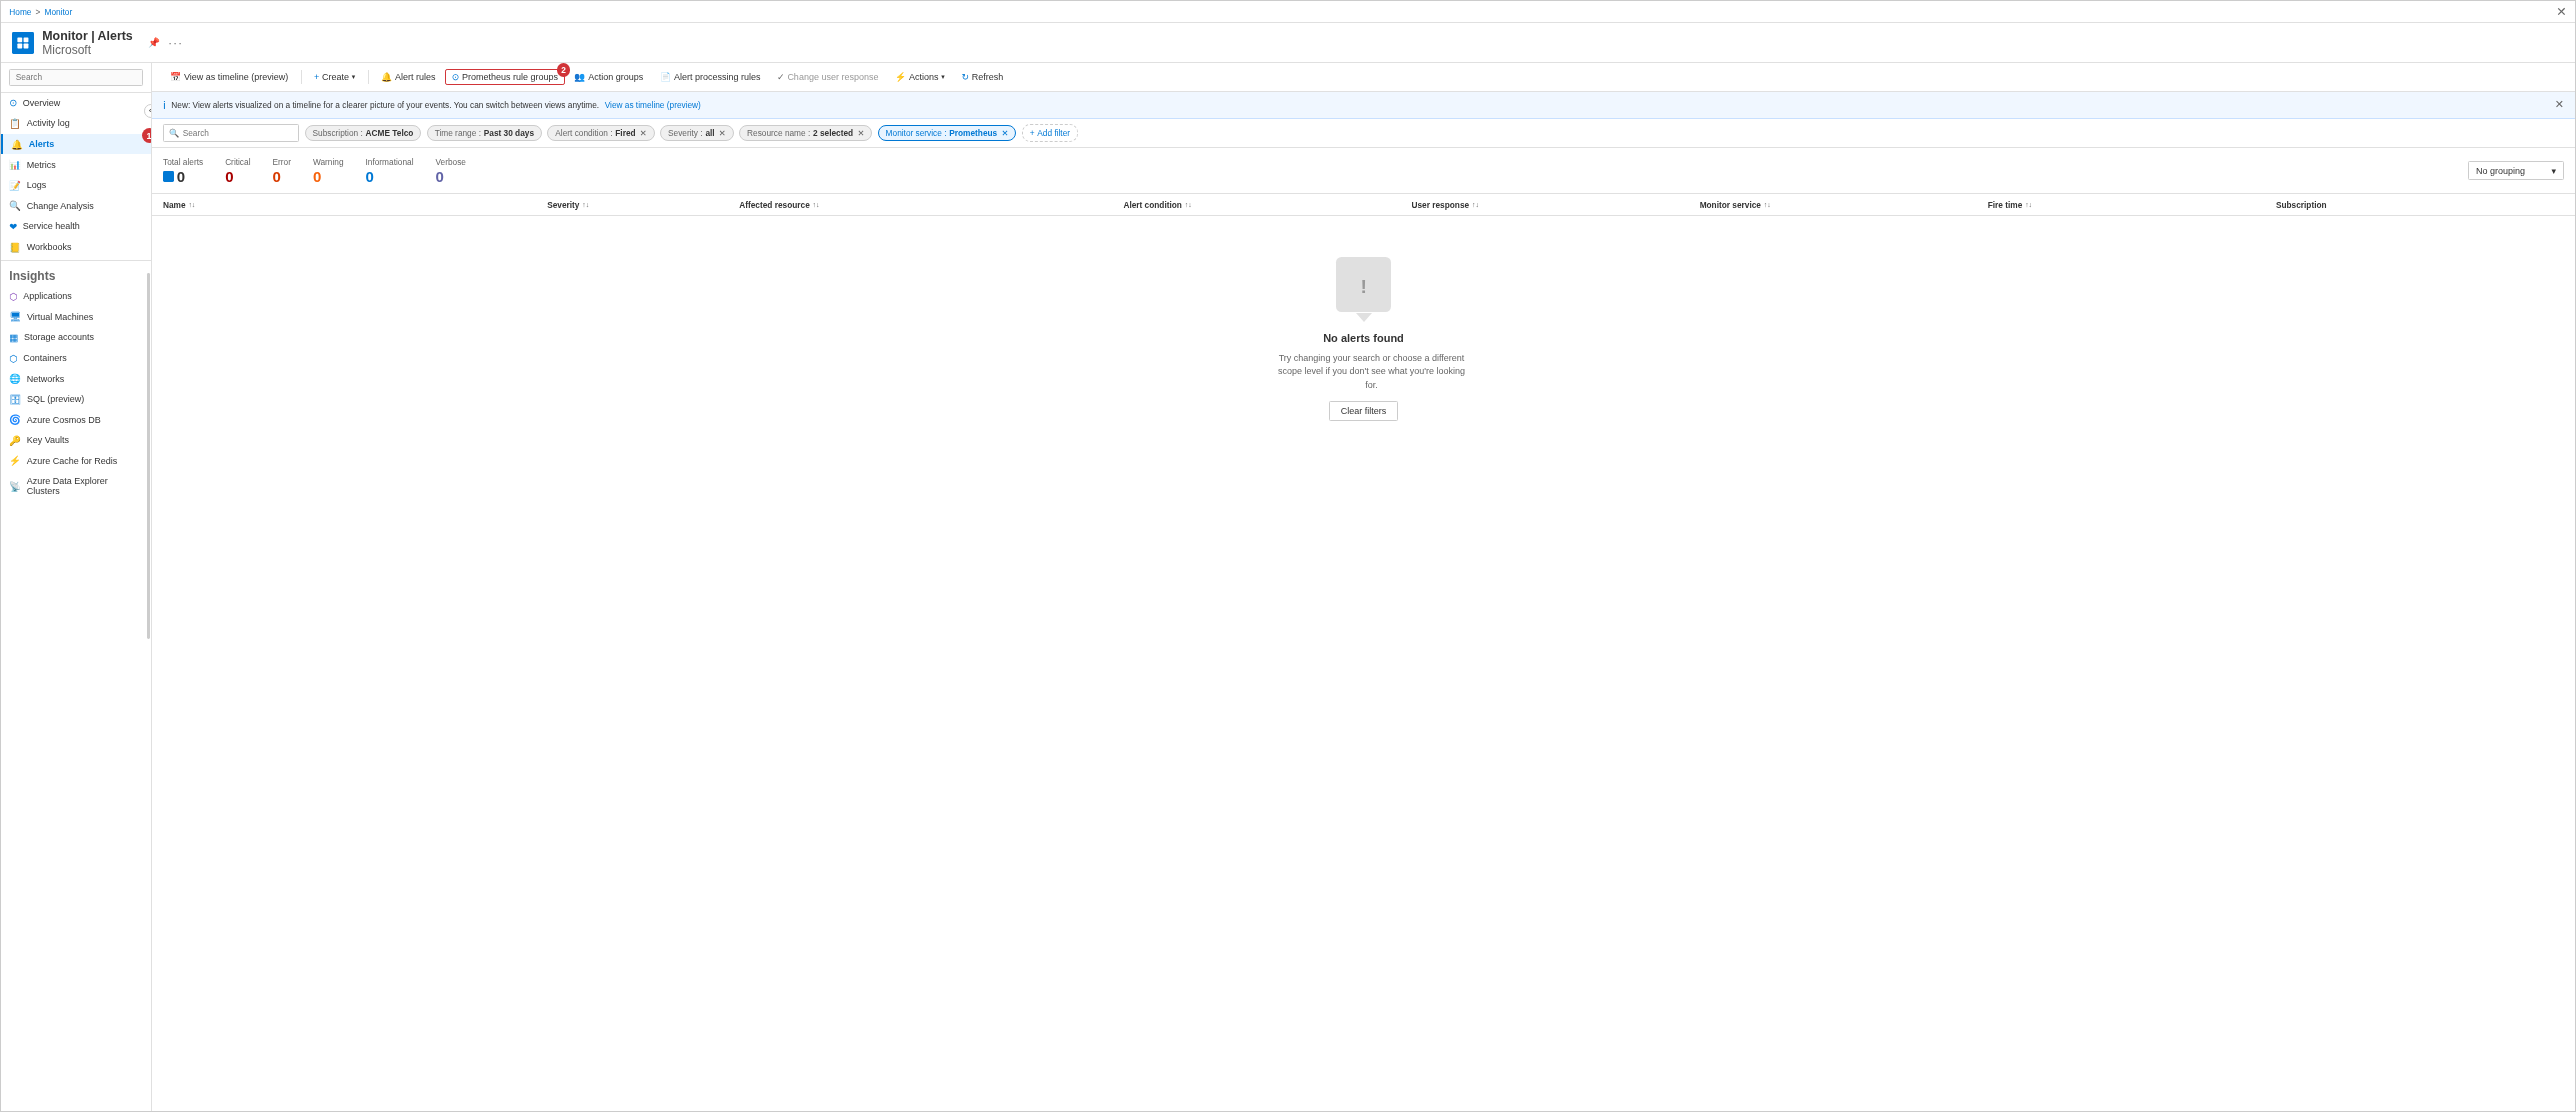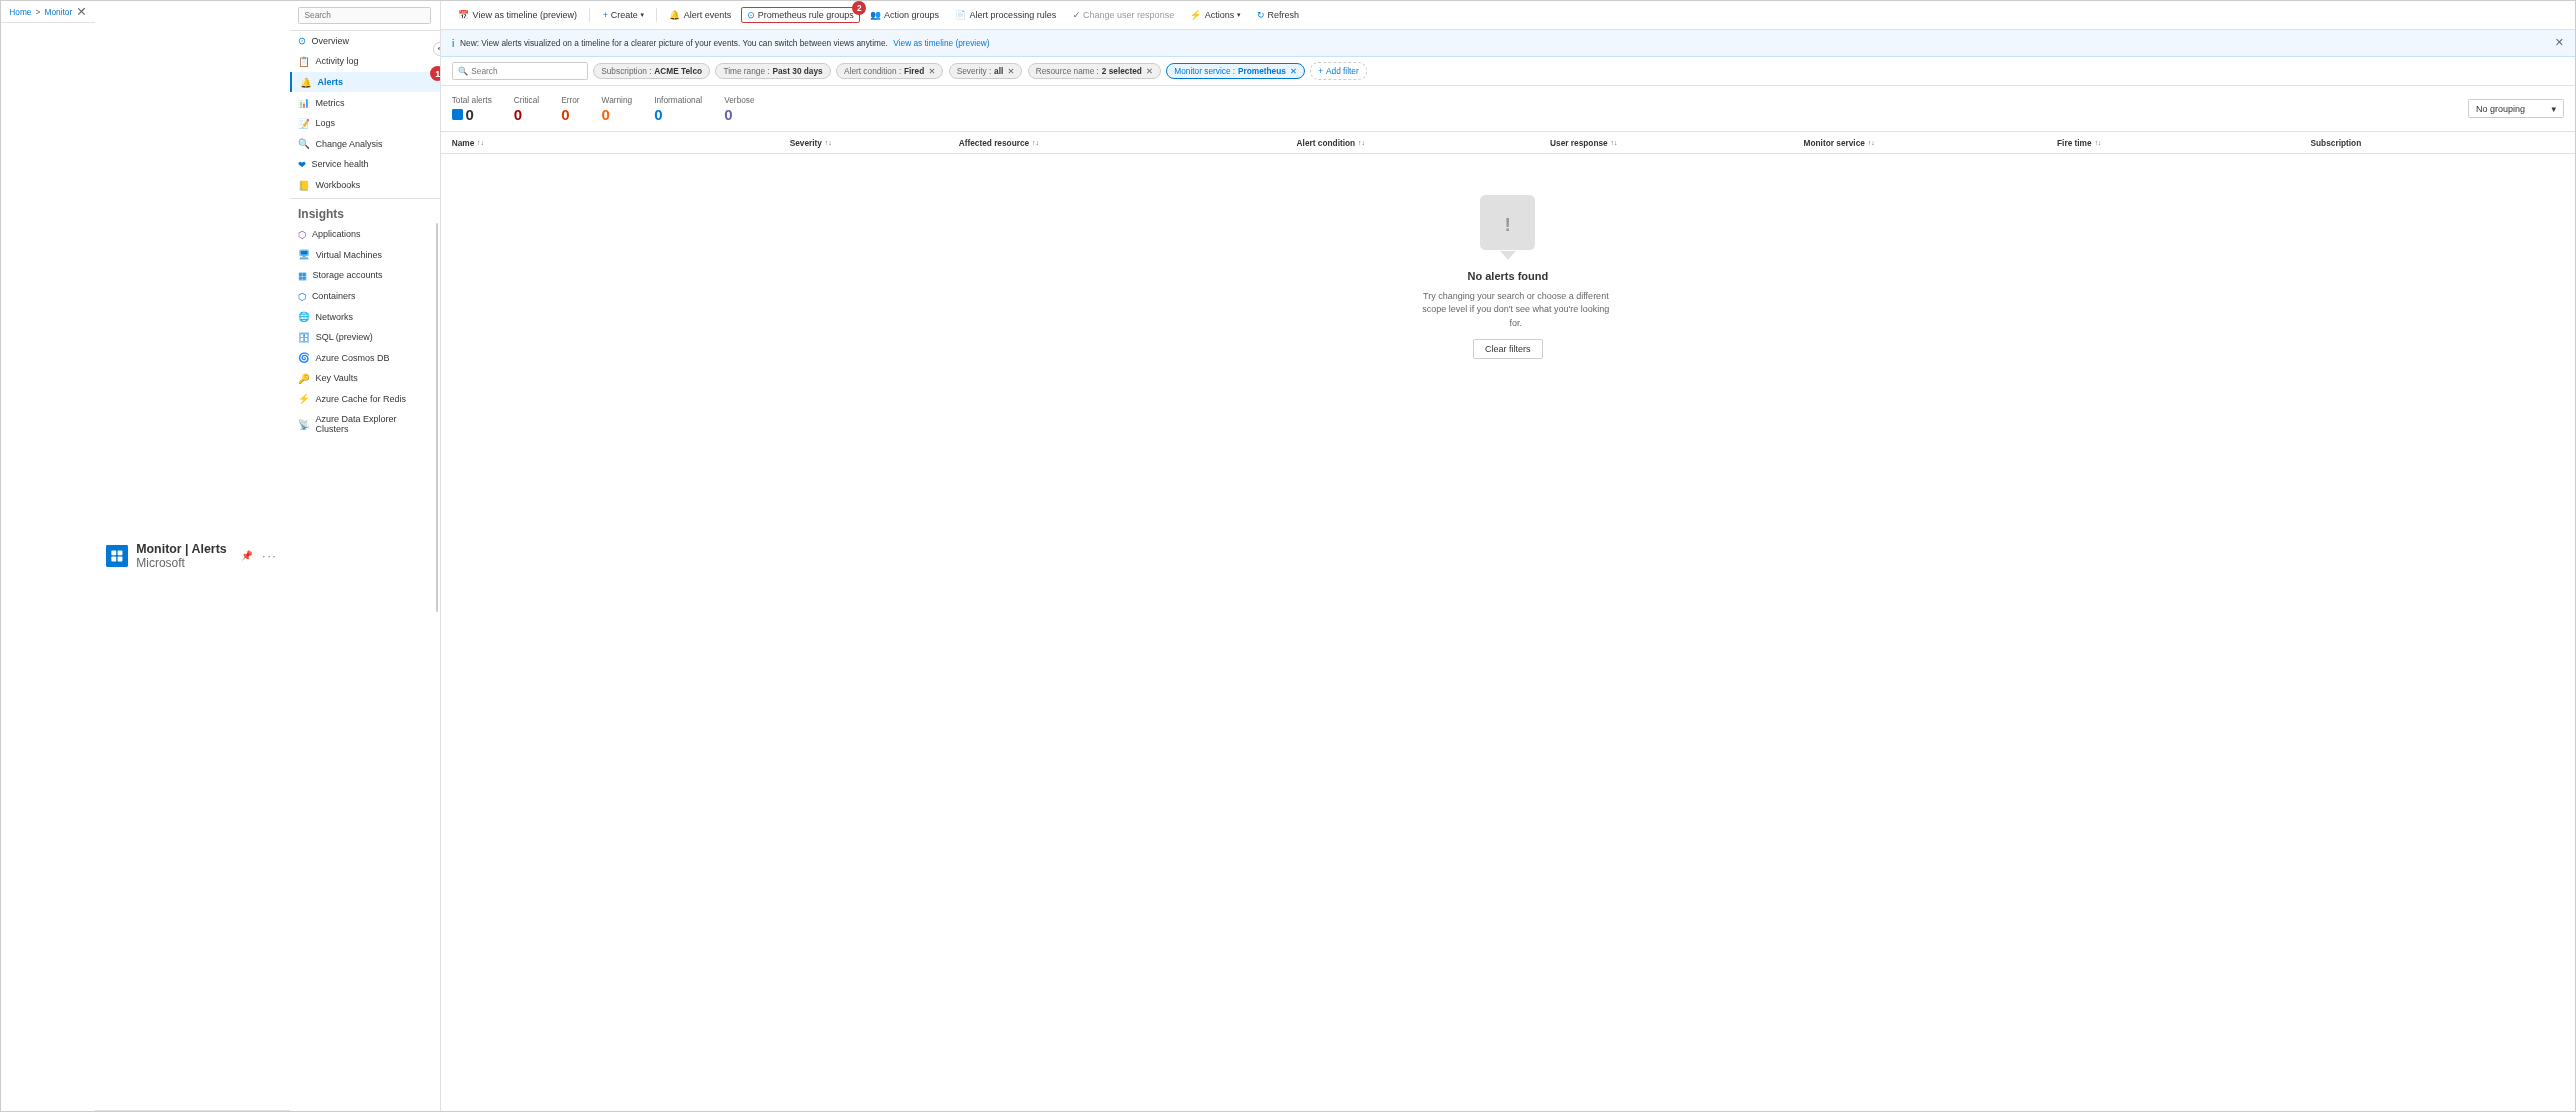--- a/index.html
+++ b/index.html
@@ -1,18 +1,18 @@
 <!DOCTYPE html>
 <html style="font-size:11px"><head>
   <meta charset="utf-8">
   <style>
     * { box-sizing: border-box; margin: 0; padding: 0; }
     body { font-family: 'Segoe UI', Arial, sans-serif; font-size: 9px; background: #f3f3f3; color: #333; height: 100vh; overflow: hidden; }
 
-    .app-frame { display: flex; flex-direction: row; height: 100vh; background: #fff; border: 0.7px solid #ccc; }
+    .app-frame { display: flex; flex-direction: column; height: 100vh; background: #fff; border: 0.7px solid #ccc; }
 
     
     .top-bar { height: 22px; background: #fff; border-bottom: 0.7px solid #e0e0e0; display: flex; align-items: center; padding: 0 8.3px; gap: 4.1px; font-size: 8.3px; color: #0078d4; }
     .top-bar .close-btn { margin-left: auto; cursor: pointer; color: #666; font-size: 11px; }
 
     
     .header { display: flex; align-items: center; padding: 5.5px 11px; background: #fff; border-bottom: 0.7px solid #e0e0e0; gap: 8.3px; }
     .header-icon { width: 22px; height: 22px; background: #0078d4; display: flex; align-items: center; justify-content: center; border-radius: 1.4px; }
     .header-icon svg { width: 13.8px; height: 13.8px; fill: #fff; }
     .header-title { display: flex; flex-direction: column; }
@@ -218,21 +218,21 @@
         </button>
         <div class="toolbar-separator"></div>
         <button class="toolbar-btn">
           <span style="color:#0078d4;">+</span>
           <span>Create</span>
           <span style="font-size:6.9px;">▾</span>
         </button>
         <div class="toolbar-separator"></div>
         <button class="toolbar-btn">
           <span style="color:#0078d4;">🔔</span>
-          <span>Alert events</span>
+          <span>Alert rules</span>
         </button>
         <button class="toolbar-btn highlighted" style="border:1.4px solid #d13438;border-radius:2.1px;padding:2.1px 5.5px;position:relative;">
           <span style="color:#0078d4;">⊙</span>
           <span>Prometheus rule groups</span>
           <div class="badge" style="position:absolute;top:-6.9px;right:-6.9px;background:#d13438;color:#fff;border-radius:50%;width:13.8px;height:13.8px;font-size:8.3px;display:flex;align-items:center;justify-content:center;font-weight:700;">2</div>
         </button>
         <button class="toolbar-btn">
           <span style="color:#0078d4;">👥</span>
           <span>Action groups</span>
         </button>

